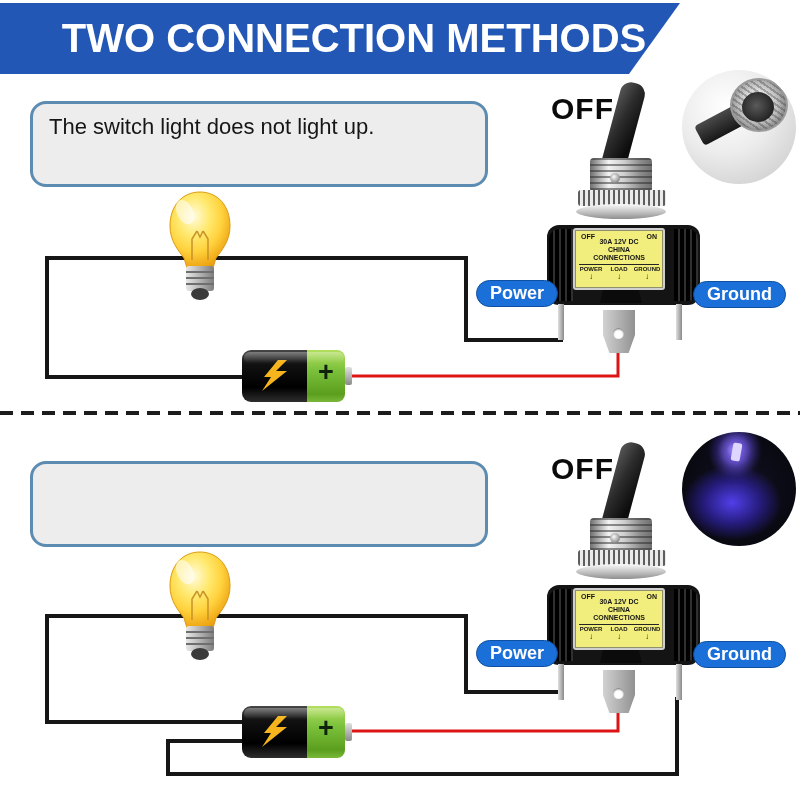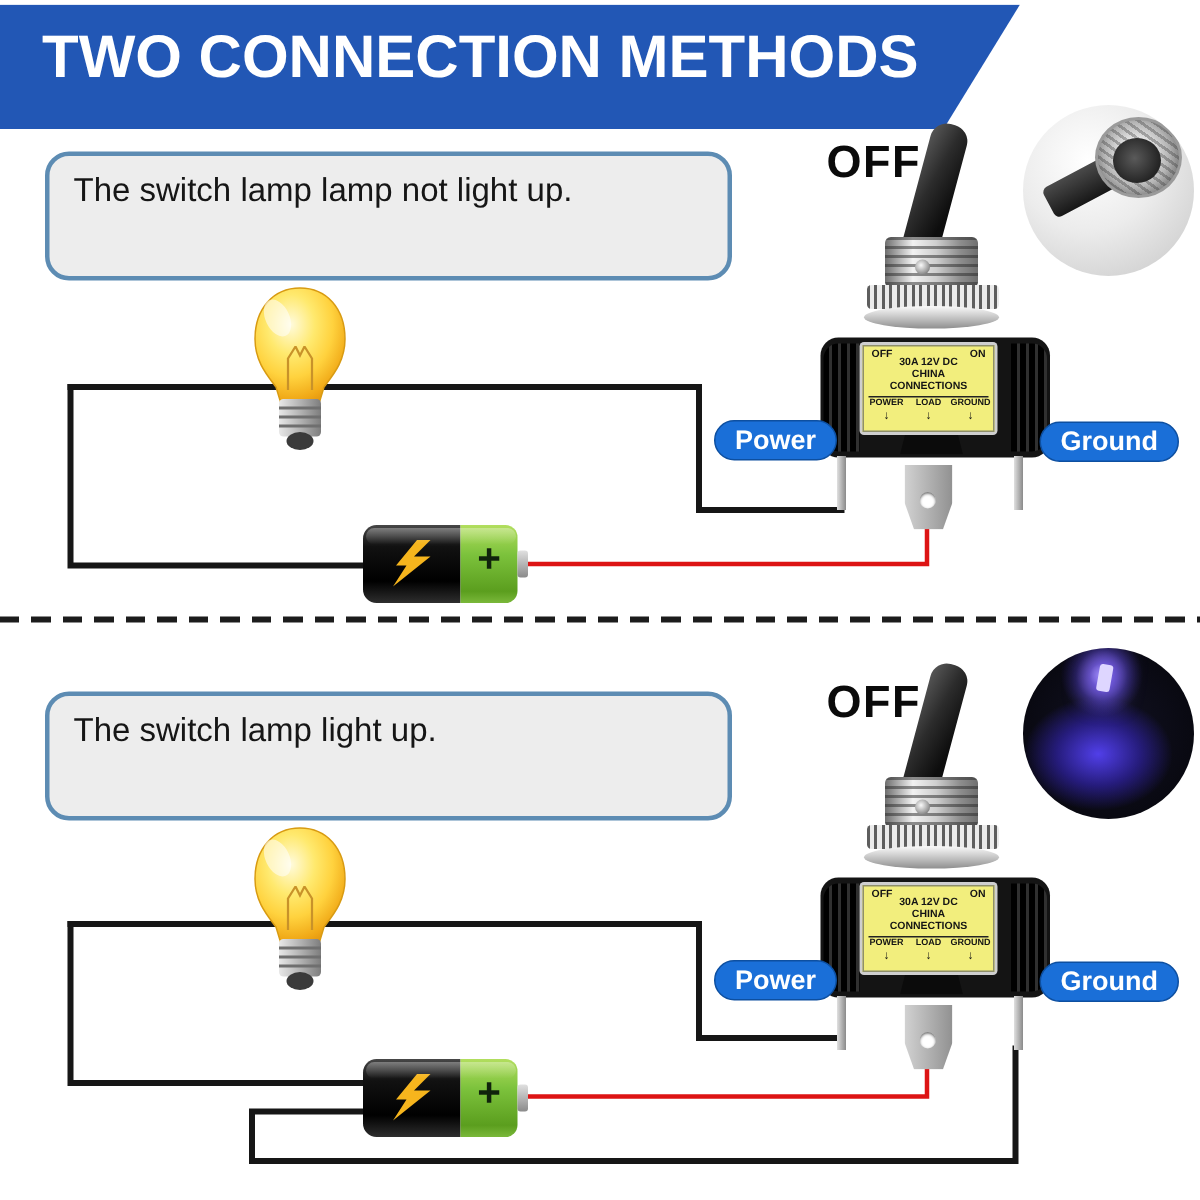--- a/index.html
+++ b/index.html
@@ -1,21 +1,21 @@
 <!DOCTYPE html>
 <html><head>
 <meta charset="utf-8">
 <style>
   html,body{margin:0;padding:0;background:#fff;}
   .page{position:relative;width:800px;height:800px;background:#ffffff;overflow:hidden;
         font-family:"Liberation Sans","DejaVu Sans",sans-serif;}
 
   
-  .header{position:absolute;left:0;top:3px;width:680px;height:83px;background:#2257b5;
-          clip-path:polygon(0 0,100% 0,92.5% 100%,0 100%);}
+  .header{position:absolute;left:0;top:3px;width:680px;height:71px;background:#2257b5;
+          clip-path:polygon(0 0,100% 0,92.5% 100%,0 100%);text-align:center;}
   .title{color:#ffffff;font-weight:bold;font-size:40px;line-height:71px;padding-left:28px;
          letter-spacing:0px;white-space:nowrap;}
 
   
   .mbox{position:absolute;width:436px;height:72px;background:#ededed;border:3px solid #5d8cb3;
         border-radius:16px;color:#161616;font-size:22px;line-height:1.32;padding:8px 0 0 16px;
         box-sizing:content-box;}
   #mbox1{left:30px;top:101px;}
   #mbox2{left:30px;top:461px;}
 
@@ -151,24 +151,23 @@
     <path d="M47,258 V377 H243" fill="none" stroke="#161616" stroke-width="4" stroke-linecap="square"></path>
     <path d="M348,376 H618 V351" fill="none" stroke="#dd1414" stroke-width="3" stroke-linecap="square"></path>
 
     <path d="M47,616 H466 V692 H561" fill="none" stroke="#161616" stroke-width="4" stroke-linecap="square"></path>
     <path d="M47,616 V722 H243" fill="none" stroke="#161616" stroke-width="4" stroke-linecap="square"></path>
     <path d="M348,731 H618 V702" fill="none" stroke="#dd1414" stroke-width="3" stroke-linecap="square"></path>
     <path d="M243,741 H168 V774 H677 V699" fill="none" stroke="#161616" stroke-width="4" stroke-linecap="square"></path>
   </svg>
 
   <div class="mbox" id="mbox1">
-    <div>The switch lamp lamp not light up.</div>
+    <div>The switch light does not light up.</div>
   </div>
   <div class="mbox" id="mbox2">
-    <div>The switch lamp light up.</div>
   </div>
 
   <div class="divider"></div>
 
   <svg class="bulb" id="bulb1" width="76" height="120">
     <path d="M37,6 C55,6 67,20 67,40 C67,55 59,64 53,72 L50,82 L24,82 L21,72 C15,64 7,55 7,40 C7,20 19,6 37,6 Z" fill="url(#glassGrad)" stroke="#d89b12" stroke-width="1"></path>
     <path d="M29,74 V53 L34,45 M45,74 V53 L40,45 M34,45 L37,51 L40,45" fill="none" stroke="#c8922a" stroke-width="1.5"></path>
     <ellipse cx="22" cy="26" rx="8" ry="13" fill="#ffffff" opacity="0.55" transform="rotate(-25 22 26)"></ellipse>
     <rect x="23" y="80" width="28" height="25" rx="3" fill="url(#baseGrad)"></rect>
     <path d="M23,86 H51 M23,92 H51 M23,98 H51" stroke="#6f6f6f" stroke-width="2"></path>

